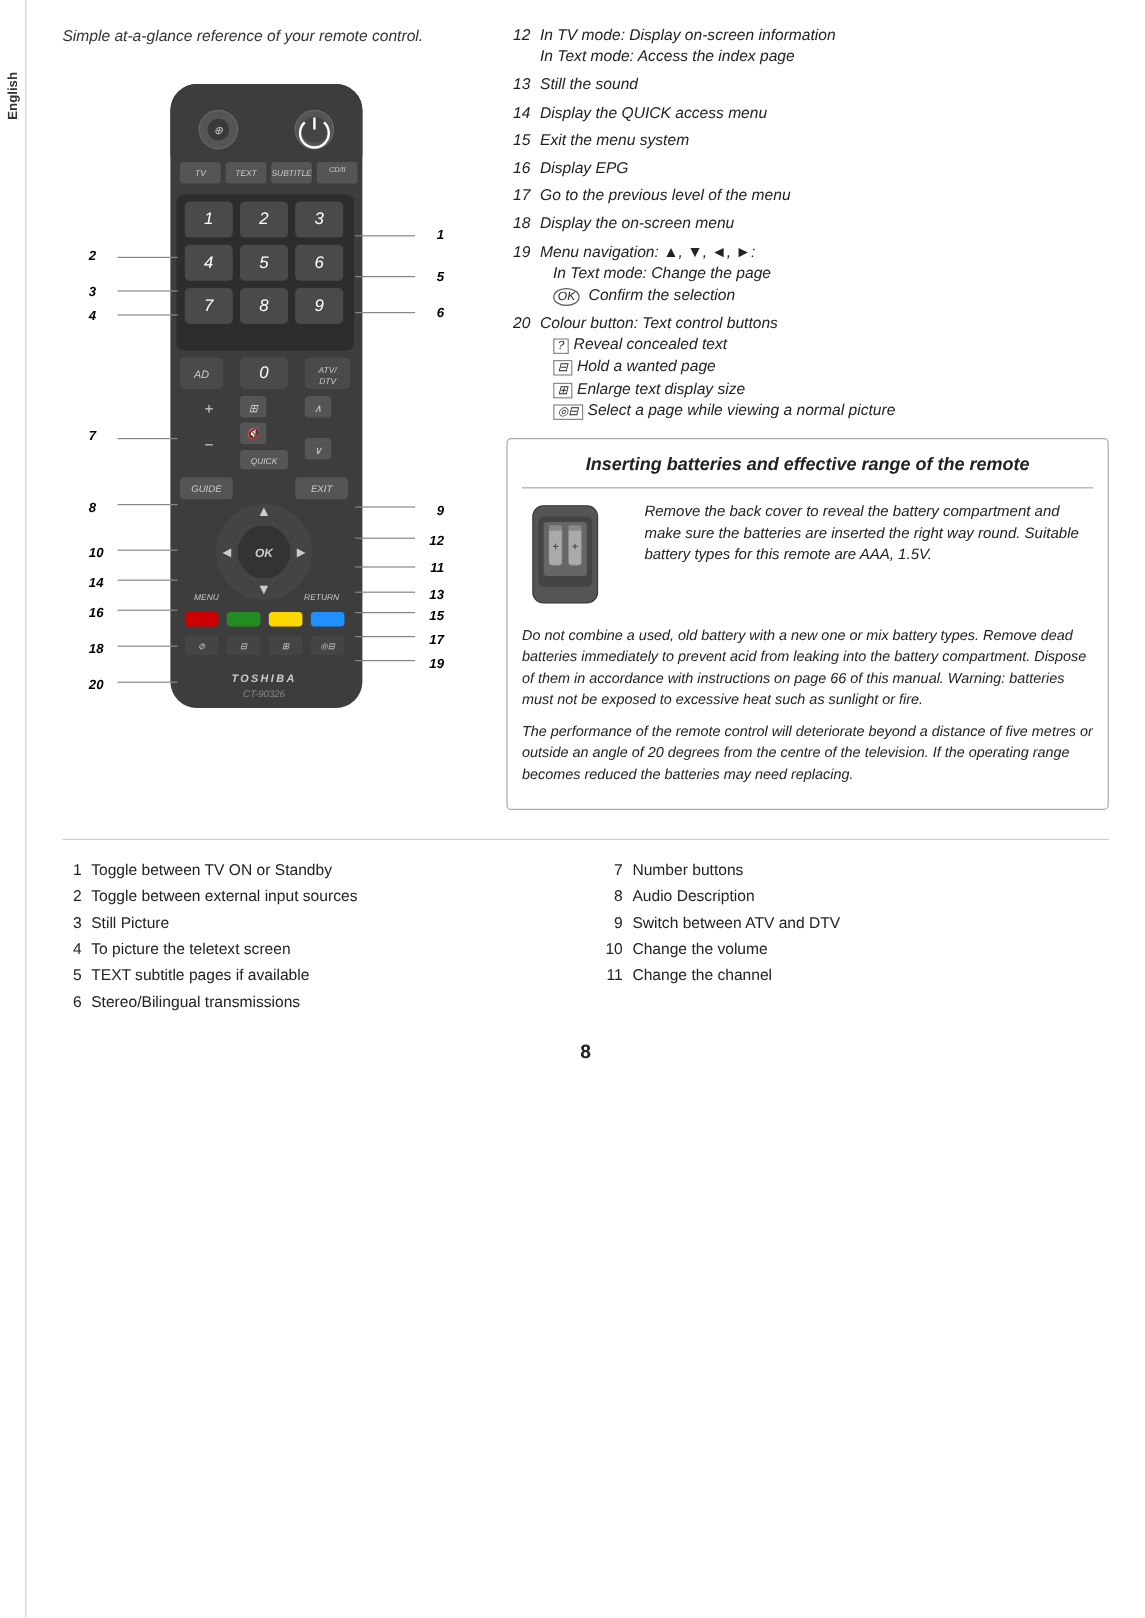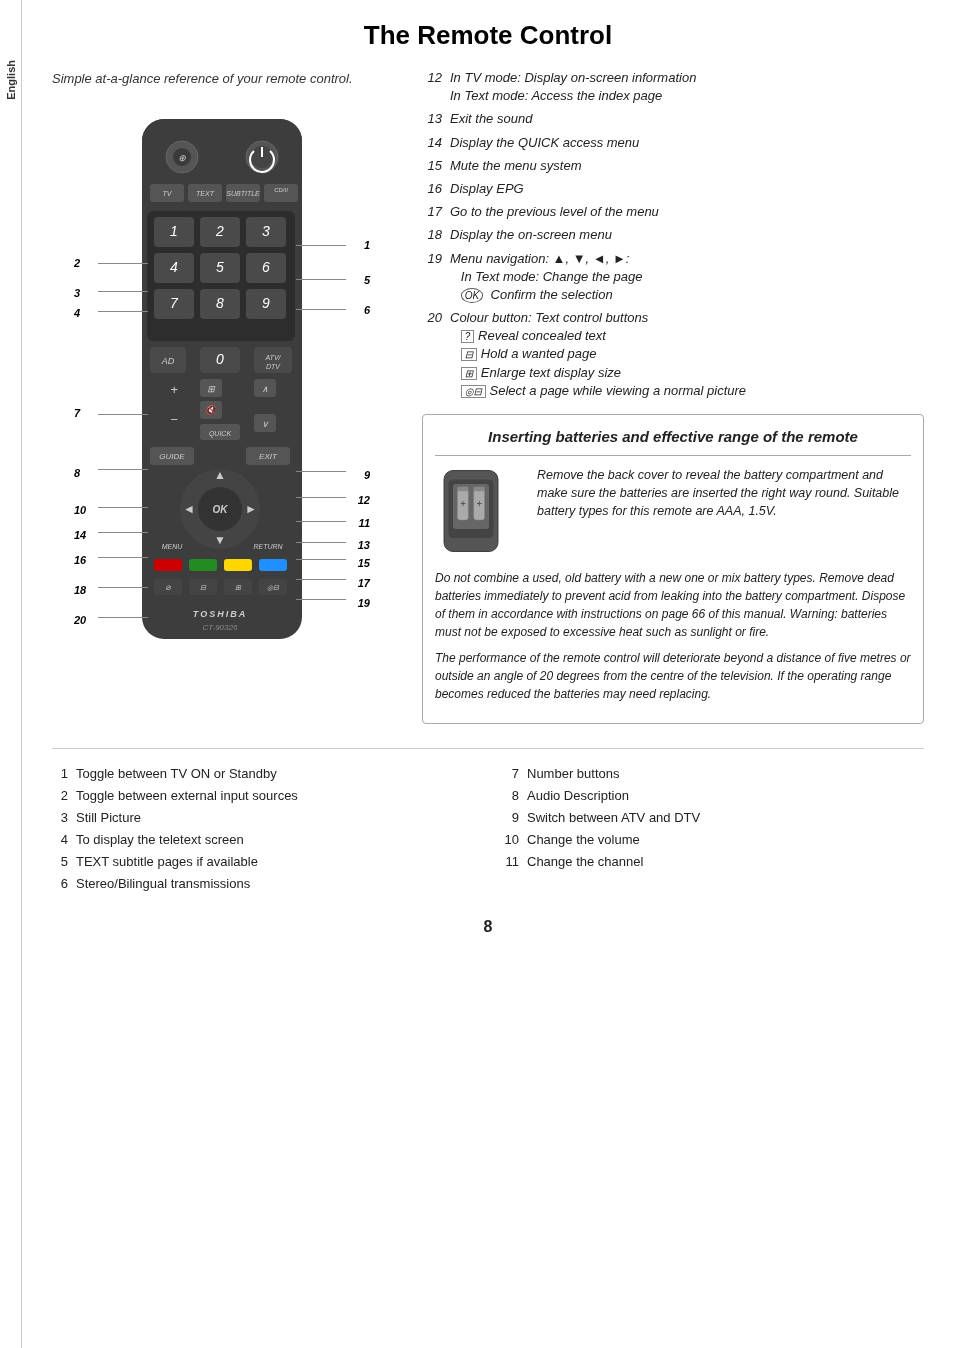--- a/index.html
+++ b/index.html
@@ -180,21 +180,20 @@
 
   </style>
 </head>
 <body>
 
 <div class="sidebar-label">
   <span>English</span>
 </div>
 
 <div class="main-content">
-  <h1 class="page-title">The Remote Control</h1>
 
   <div class="top-section">
 
     <div class="left-column">
       <p class="intro-text">Simple at-a-glance reference of your remote control.</p>
 
       <div style="position:relative; width:300px; height:560px; margin:0 auto;">
 
         <div class="lbl" style="left:2px; top:148px;">2</div>
         <div class="lbl" style="left:2px; top:178px;">3</div>
@@ -350,29 +349,29 @@
     </div>
 
     <div class="right-column">
       <ul class="items-list">
         <li>
           <span class="num">12</span>
           <span class="desc">In TV mode: Display on-screen information<br>In Text mode: Access the index page</span>
         </li>
         <li>
           <span class="num">13</span>
-          <span class="desc">Exit the sound</span>
+          <span class="desc">Still the sound</span>
         </li>
         <li>
           <span class="num">14</span>
           <span class="desc">Display the QUICK access menu</span>
         </li>
         <li>
           <span class="num">15</span>
-          <span class="desc">Mute the menu system</span>
+          <span class="desc">Exit the menu system</span>
         </li>
         <li>
           <span class="num">16</span>
           <span class="desc">Display EPG</span>
         </li>
         <li>
           <span class="num">17</span>
           <span class="desc">Go to the previous level of the menu</span>
         </li>
         <li>
@@ -440,21 +439,21 @@
         <li>
           <span class="num">2</span>
           <span>Toggle between external input sources</span>
         </li>
         <li>
           <span class="num">3</span>
           <span>Still Picture</span>
         </li>
         <li>
           <span class="num">4</span>
-          <span>To display the teletext screen</span>
+          <span>To picture the teletext screen</span>
         </li>
         <li>
           <span class="num">5</span>
           <span>TEXT subtitle pages if available</span>
         </li>
         <li>
           <span class="num">6</span>
           <span>Stereo/Bilingual transmissions</span>
         </li>
       </ul>

